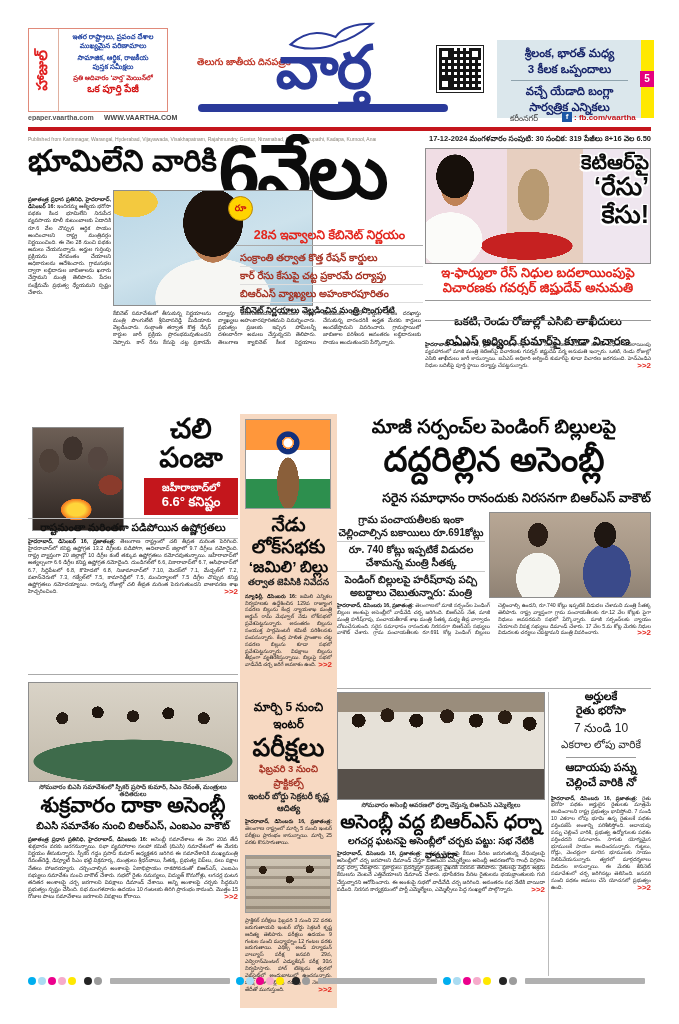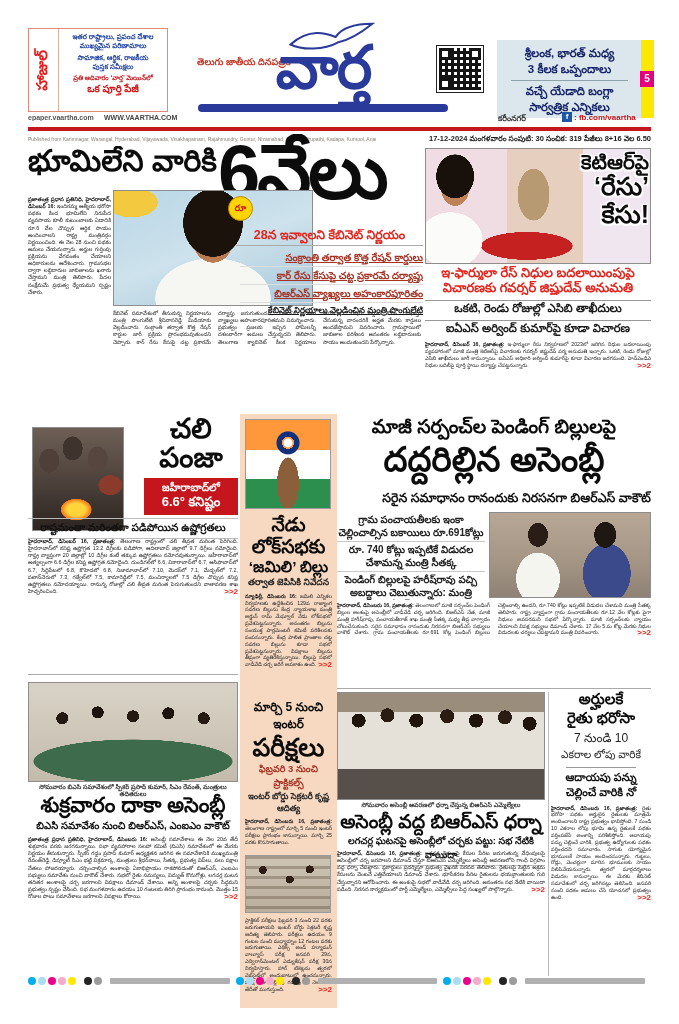--- a/index.html
+++ b/index.html
@@ -27,21 +27,21 @@
 #logo{left:196px;top:36px;width:254px;height:72px;font-size:60px;font-weight:900;color:#2a3a9a;text-align:center;line-height:1.05;letter-spacing:-2px;}
 #logobar{left:198px;top:104px;width:250px;height:8px;background:#2a3a9a;border-radius:4px;}
 #qr{left:437px;top:46px;width:46px;height:46px;position:absolute;border:2px solid #fff;outline:1px solid #222;
  background:repeating-linear-gradient(0deg,#141414 0 3px,transparent 3px 6px),repeating-linear-gradient(90deg,#141414 0 3px,#fff 3px 6px);}
 .qrc{position:absolute;width:12px;height:12px;border:3px solid #141414;background:#fff;}
 #promo{left:497px;top:40px;width:157px;height:78px;background:#dbe7ec;padding:6px 20px 4px 8px;}
 #promo-strip{position:absolute;right:0;top:0;width:13px;height:78px;background:#ffe800;}
 .promo-ln{font-size:11.5px;font-weight:800;color:#17246a;text-align:center;line-height:1.35;}
 #promo-div{border-top:1px solid #8fa3ad;margin:3px 6px;}
 #promo-page{position:absolute;right:0px;top:31px;width:14px;height:16px;background:#e5007e;color:#fff;font-size:10px;font-weight:900;text-align:center;line-height:16px;}
-#edition{left:498px;top:114px;width:60px;font-size:8px;font-weight:bold;color:#333;}
+#edition{left:510px;top:114px;width:60px;font-size:8px;font-weight:normal;color:#333;}
 #social{left:562px;top:112px;width:92px;display:flex;align-items:center;gap:2px;}
 #fbox{width:10px;height:10px;background:#1c57a5;color:#fff;font-size:8px;font-weight:900;text-align:center;line-height:10px;display:inline-block;}
 #social span.st{font-size:8px;font-weight:bold;color:#c4161c;}
 #redrule{left:28px;top:127px;width:623px;height:4px;background:#c4161c;}
 #publine{left:28px;top:136px;width:348px;font-size:5px;color:#8a8378;white-space:nowrap;}
 #issueline{left:376px;top:134px;width:275px;font-size:7.5px;font-weight:bold;color:#1a1a1a;text-align:right;}
 
 
 #lead-kicker{left:28px;top:146px;width:202px;height:46px;font-size:30px;font-weight:900;color:#0c0c0c;line-height:1.0;white-space:nowrap;}
 #lead-big{left:218px;top:134px;width:208px;height:100px;font-size:76px;font-weight:900;color:#0c0c0c;letter-spacing:-3px;line-height:1.0;white-space:nowrap;}
@@ -49,38 +49,38 @@
 #lead-photo{left:113px;top:190px;width:200px;height:116px;
  background:
  radial-gradient(ellipse 30px 34px at 50% 28%,#1c120c 99%,transparent),
  radial-gradient(ellipse 21px 25px at 50% 41%,#b97c52 99%,transparent),
  radial-gradient(ellipse 58px 40px at 50% 94%,#f6f6f3 99%,transparent),
  radial-gradient(ellipse 26px 15px at 9% 10%,#f3c93f 99%,transparent),
  linear-gradient(160deg,#b9d6e6 0%,#cde2ec 50%,#a8c8da 100%);}
 #lead-col1{left:28px;top:196px;width:83px;height:212px;}
 #lead-redsub{left:236px;top:229px;width:187px;font-size:12.5px;font-weight:800;color:#e3261d;text-align:center;padding-bottom:2px;border-bottom:1px solid #aaa;line-height:1.1;}
 #lead-subs{left:240px;top:249px;width:183px;}
-.ls{font-size:10px;font-weight:700;color:#a63324;line-height:1.3;text-align:right;padding:2px 0;border-bottom:1px solid #ddd;text-decoration:underline;}
+.ls{font-size:10px;font-weight:700;color:#a63324;line-height:1.3;text-align:left;padding:2px 0;border-bottom:1px solid #ddd;}
 .ls4{font-size:8.5px;font-weight:700;color:#1a1a1a;border-bottom:none;}
 #lead-body{left:113px;top:310px;width:308px;height:98px;column-count:3;column-gap:7px;}
 
 
 #ktr-photo{left:425px;top:148px;width:226px;height:116px;position:absolute;
  background:
  radial-gradient(ellipse 19px 22px at 13% 24%,#17100b 99%,transparent),
  radial-gradient(ellipse 14px 17px at 13% 35%,#bf8257 99%,transparent),
  radial-gradient(ellipse 32px 28px at 11% 80%,#fbfbf9 99%,transparent),
  radial-gradient(ellipse 16px 26px at 48% 40%,#b89a72 99%,transparent),
  radial-gradient(ellipse 46px 14px at 45% 85%,#c62121 99%,transparent),
  linear-gradient(90deg,#f0dde4 0 36%,#e7cfc0 36% 70%,#efe6ef 70% 100%);}
 #ktr-h{position:absolute;right:1px;top:2px;width:104px;height:112px;text-align:right;font-weight:900;color:#0d0d0d;line-height:1.1;overflow:hidden;
  text-shadow:-1.5px -1.5px 0 #fff,1.5px -1.5px 0 #fff,-1.5px 1.5px 0 #fff,1.5px 1.5px 0 #fff;}
 #ktr-h .l1{font-size:20px;}#ktr-h .l2,#ktr-h .l3{font-size:25px;}
 .ktr-red{left:425px;top:266px;width:226px;font-size:13px;font-weight:800;color:#e3261d;text-align:center;line-height:1.1;}
-.ktr-sub{left:425px;top:300px;width:226px;font-size:11.5px;font-weight:800;color:#1a1a1a;text-align:center;border-top:1px solid #999;padding-top:1px;}
+.ktr-sub{left:425px;top:300px;width:226px;font-size:11.5px;font-weight:800;color:#1a1a1a;text-align:center;border-top:1px solid #999;padding-top:14px;}
 #ktr-body{left:425px;top:341px;width:226px;height:39px;font-size:5.2px;}
 #ktr-award{left:425px;top:382px;width:226px;height:18px;border-top:2px solid #3a3a3a;border-bottom:2px solid #3a3a3a;display:flex;align-items:center;gap:3px;}
 #ktr-award .t{flex:1;font-size:10px;font-weight:800;color:#111;line-height:1;overflow:hidden;white-space:nowrap;}
 #ktr-award .n{width:12px;height:12px;background:#e3261d;color:#fff;font-size:9px;font-weight:900;text-align:center;line-height:12px;}
 
 
 #chali-photo{left:32px;top:427px;width:92px;height:104px;
  background:
  radial-gradient(ellipse 20px 14px at 48% 80%,#ffd53a 0 45%,#f47920 75%,transparent 78%),
  radial-gradient(ellipse 10px 12px at 18% 32%,#4e4038 99%,transparent),
@@ -164,21 +164,21 @@
  radial-gradient(circle 7px at 81% 23%,#2a1c12 99%,transparent),
  radial-gradient(circle 7px at 93% 29%,#20150d 99%,transparent),
  linear-gradient(180deg,#9a8d7c 0 18%,#e6e1d8 18% 72%,#57504a 72% 100%);}
 #dh-caption{left:337px;top:802px;width:208px;}
 #dh-head{left:337px;top:811px;width:208px;font-size:19px;font-weight:900;color:#0c0c0c;text-align:center;white-space:nowrap;}
 #dh-sub{left:337px;top:835px;width:208px;font-size:9.5px;font-weight:700;color:#111;text-align:center;border-bottom:1px solid #bbb;padding-bottom:2px;}
 #dh-body{left:337px;top:850px;width:208px;height:122px;}
 
 
 #rythu{left:551px;top:690px;width:100px;height:286px;display:flex;flex-direction:column;align-items:center;}
-#ry-h1,#ry-h2{font-size:15px;font-weight:900;color:#0c0c0c;line-height:1.25;text-align:center;}
+#ry-h1,#ry-h2{font-size:11px;font-weight:900;color:#0c0c0c;line-height:1.25;text-align:center;}
 #ry-s1a{font-size:12px;color:#222;margin-top:3px;}
 #ry-s1b{font-size:10.5px;color:#222;}
 #ry-div{width:70px;border-top:1px solid #999;margin-top:4px;}
 #ry-s2a{font-size:11px;font-weight:800;color:#111;margin-top:3px;}
 #ry-s2b{font-size:11px;font-weight:800;color:#111;}
 #ry-body{margin-top:4px;width:100px;height:150px;font-size:5.2px;}
 
 
 .hr1{left:28px;top:674px;width:210px;height:1px;background:#aaa;}
 .hr2{left:337px;top:688px;width:314px;height:1px;background:#aaa;}

